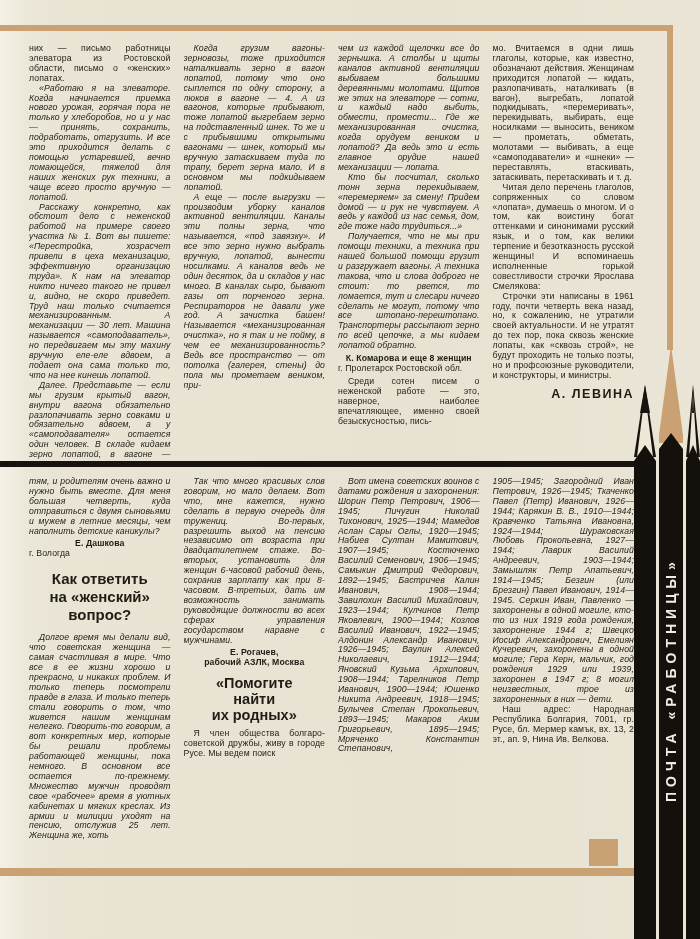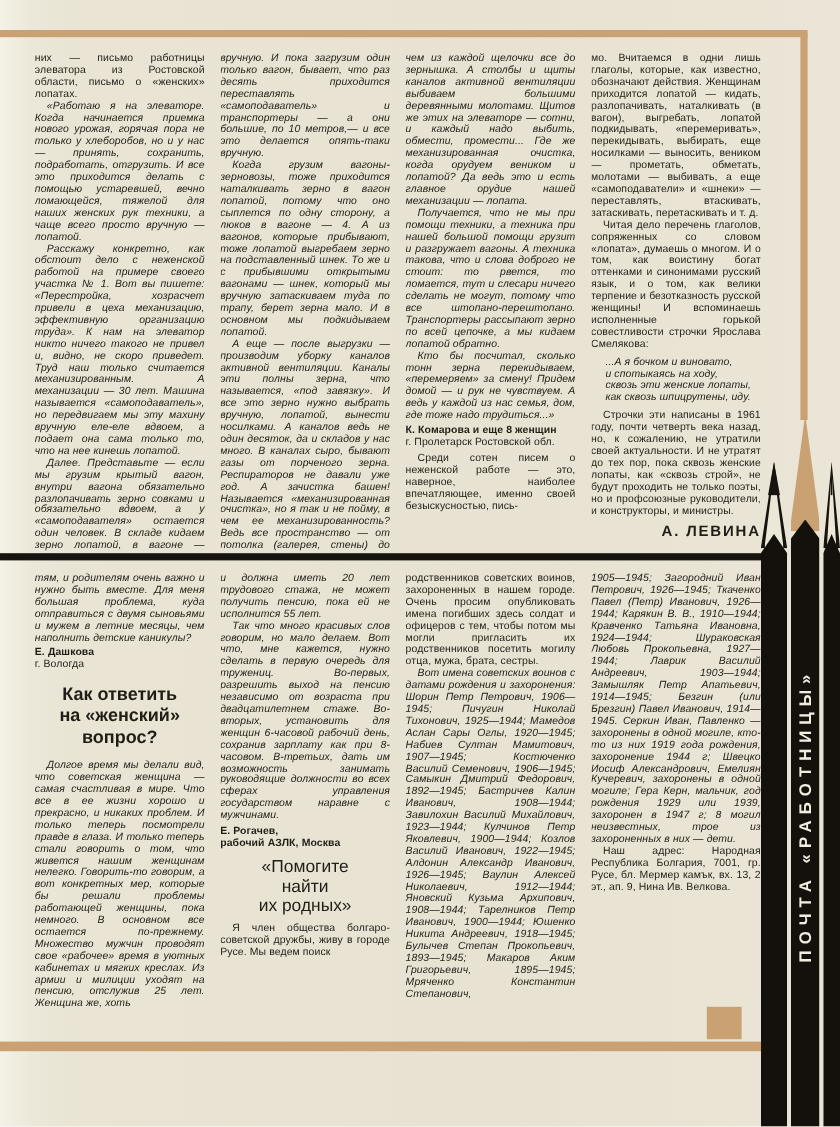--- a/index.html
+++ b/index.html
@@ -42,24 +42,24 @@
   
   .section{position:absolute;left:29px;width:605px;display:flex;gap:13px;overflow:hidden;}
   .sec-top{top:44px;height:416px;}
   .sec-bottom{top:477px;height:390px;}
   .col{flex:1 1 0;overflow:hidden;min-width:0;}
 
   .blk{margin:0;font-size:8.7px;line-height:9.9px;letter-spacing:.1px;}
   .p{text-align:justify;}
   .ind{text-indent:10px;}
   .it{font-style:italic;}
-  .sig{font-weight:700;text-align:left;margin-top:3px;white-space:pre-line;}
+  .sig{font-weight:700;text-align:center;margin-top:3px;white-space:pre-line;}
   .place{text-align:left;margin-bottom:3px;}
   .h-lg{font-weight:700;font-size:15px;line-height:18px;text-align:center;white-space:pre-line;margin:11px 0 9px;letter-spacing:0;}
-  .h-md{font-weight:400;font-size:14.5px;line-height:16px;text-align:center;white-space:pre-line;margin:7px 0 6px;letter-spacing:0;}
+  .h-md{font-weight:700;font-size:14.5px;line-height:16px;text-align:center;white-space:pre-line;margin:7px 0 6px;letter-spacing:0;}
   .verse{font-style:italic;white-space:pre-line;margin:5px 0 5px 12px;text-align:left;}
   .byline{font-weight:700;font-size:12.5px;text-align:right;margin-top:9px;letter-spacing:1.5px;}
 </style>
 </head>
 <body>
 
 <div class="page">
 
   <div class="rule rule-top"></div>
   <div class="rule rule-side"></div>
@@ -86,66 +86,59 @@
   <div class="v-label">ПОЧТА «РАБОТНИЦЫ»</div>
 
   <div class="section sec-top">
     <div class="col">
         <p class="blk p">них — письмо работницы элеватора из Ростовской области, письмо о «женских» лопатах.</p>
         <p class="blk p it ind">«Работаю я на элеваторе. Когда начинается приемка нового урожая, горячая пора не только у хлеборобов, но и у нас — принять, сохранить, подработать, отгрузить. И все это приходится делать с помощью устаревшей, вечно ломающейся, тяжелой для наших женских рук техники, а чаще всего просто вручную — лопатой.</p>
         <p class="blk p it ind">Расскажу конкретно, как обстоит дело с неженской работой на примере своего участка № 1. Вот вы пишете: «Перестройка, хозрасчет привели в цеха механизацию, эффективную организацию труда». К нам на элеватор никто ничего такого не привел и, видно, не скоро приведет. Труд наш только считается механизированным. А механизации — 30 лет. Машина называется «самоподаватель», но передвигаем мы эту махину вручную еле-еле вдвоем, а подает она сама только то, что на нее кинешь лопатой.</p>
         <p class="blk p it ind">Далее. Представьте — если мы грузим крытый вагон, внутри вагона обязательно разлопачивать зерно совками и обязательно вдвоем, а у «самоподавателя» остается один человек. В складе кидаем зерно лопатой, в вагоне — совком, но все равно</p>
       </div>
     <div class="col">
-        <p class="blk p it">вручную. И пока загрузим один только вагон, бывает, что раз десять приходится переставлять «самоподаватель» и транспортеры — а они большие, по 10 метров,— и все это делается опять-таки вручную.</p>
         <p class="blk p it ind">Когда грузим вагоны-зерновозы, тоже приходится наталкивать зерно в вагон лопатой, потому что оно сыплется по одну сторону, а люков в вагоне — 4. А из вагонов, которые прибывают, тоже лопатой выгребаем зерно на подставленный шнек. То же и с прибывшими открытыми вагонами — шнек, который мы вручную затаскиваем туда по трапу, берет зерна мало. И в основном мы подкидываем лопатой.</p>
         <p class="blk p it ind">А еще — после выгрузки — производим уборку каналов активной вентиляции. Каналы эти полны зерна, что называется, «под завязку». И все это зерно нужно выбрать вручную, лопатой, вынести носилками. А каналов ведь не один десяток, да и складов у нас много. В каналах сыро, бывают газы от порченого зерна. Респираторов не давали уже год. А зачистка башен! Называется «механизированная очистка», но я так и не пойму, в чем ее механизированность? Ведь все пространство — от потолка (галерея, стены) до пола мы прометаем веником, при-</p>
       </div>
     <div class="col">
         <p class="blk p it">чем из каждой щелочки все до зернышка. А столбы и щиты каналов активной вентиляции выбиваем большими деревянными молотами. Щитов же этих на элеваторе — сотни, и каждый надо выбить, обмести, промести... Где же механизированная очистка, когда орудуем веником и лопатой? Да ведь это и есть главное орудие нашей механизации — лопата.</p>
+        <p class="blk p it ind">Кто бы посчитал, сколько тонн зерна перекидываем, «перемеряем» за смену! Придем домой — и рук не чувствуем. А ведь у каждой из нас семья, дом, где тоже надо трудиться...»</p>
         <p class="blk p it ind">Получается, что не мы при помощи техники, а техника при нашей большой помощи грузит и разгружает вагоны. А техника такова, что и слова доброго не стоит: то рвется, то ломается, тут и слесари ничего сделать не могут, потому что все штопано-перештопано. Транспортеры рассыпают зерно по всей цепочке, а мы кидаем лопатой обратно.</p>
-        <p class="blk p it ind">Кто бы посчитал, сколько тонн зерна перекидываем, «перемеряем» за смену! Придем домой — и рук не чувствуем. А ведь у каждой из нас семья, дом, где тоже надо трудиться...»</p>
         <p class="blk sig">К. Комарова и еще 8 женщин</p>
         <p class="blk place">г. Пролетарск Ростовской обл.</p>
         <p class="blk p ind">Среди сотен писем о неженской работе — это, наверное, наиболее впечатляющее, именно своей безыскусностью, пись-</p>
       </div>
     <div class="col">
         <p class="blk p">мо. Вчитаемся в одни лишь глаголы, которые, как известно, обозначают действия. Женщинам приходится лопатой — кидать, разлопачивать, наталкивать (в вагон), выгребать, лопатой подкидывать, «перемеривать», перекидывать, выбирать, еще носилками — выносить, веником — прометать, обметать, молотами — выбивать, а еще «самоподаватели» и «шнеки» — переставлять, втаскивать, затаскивать, перетаскивать и т. д.</p>
         <p class="blk p ind">Читая дело перечень глаголов, сопряженных со словом «лопата», думаешь о многом. И о том, как воистину богат оттенками и синонимами русский язык, и о том, как велики терпение и безотказность русской женщины! И вспоминаешь исполненные горькой совестливости строчки Ярослава Смелякова:</p>
-        <p class="blk verse">...А я бочком и виновато,
-и спотыкаясь на ходу,
-сквозь эти женские лопаты,
-как сквозь шпицрутены, иду.</p>
         <p class="blk p ind">Строчки эти написаны в 1961 году, почти четверть века назад, но, к сожалению, не утратили своей актуальности. И не утратят до тех пор, пока сквозь женские лопаты, как «сквозь строй», не будут проходить не только поэты, но и профсоюзные руководители, и конструкторы, и министры.</p>
         <p class="blk byline">А. ЛЕВИНА</p>
       </div>
   </div>
 
   <div class="section sec-bottom">
     <div class="col">
-        <p class="blk p it">тям, и родителям очень важно и нужно быть вместе. Для меня большая проблема, куда отправиться с двумя сыновьями и мужем в летние месяцы, чем наполнить детские каникулы?</p>
+        <p class="blk p it">тям, и родителям очень важно и нужно быть вместе. Для меня большая четверть, куда отправиться с двумя сыновьями и мужем в летние месяцы, чем наполнить детские каникулы?</p>
         <p class="blk sig">Е. Дашкова</p>
         <p class="blk place">г. Вологда</p>
         <p class="blk h-lg">Как ответить
 на «женский»
 вопрос?</p>
         <p class="blk p it ind">Долгое время мы делали вид, что советская женщина — самая счастливая в мире. Что все в ее жизни хорошо и прекрасно, и никаких проблем. И только теперь посмотрели правде в глаза. И только теперь стали говорить о том, что живется нашим женщинам нелегко. Говорить-то говорим, а вот конкретных мер, которые бы решали проблемы работающей женщины, пока немного. В основном все остается по-прежнему. Множество мужчин проводят свое «рабочее» время в уютных кабинетах и мягких креслах. Из армии и милиции уходят на пенсию, отслужив 25 лет. Женщина же, хоть</p>
       </div>
     <div class="col">
-        <p class="blk p it">и должна иметь 20 лет трудового стажа, не может получить пенсию, пока ей не исполнится 55 лет.</p>
         <p class="blk p it ind">Так что много красивых слов говорим, но мало делаем. Вот что, мне кажется, нужно сделать в первую очередь для тружениц. Во-первых, разрешить выход на пенсию независимо от возраста при двадцатилетнем стаже. Во-вторых, установить для женщин 6-часовой рабочий день, сохранив зарплату как при 8-часовом. В-третьих, дать им возможность занимать руководящие должности во всех сферах управления государством наравне с мужчинами.</p>
         <p class="blk sig">Е. Рогачев,
 рабочий АЗЛК, Москва</p>
         <p class="blk h-md">«Помогите
 найти
 их родных»</p>
         <p class="blk p ind">Я член общества болгаро-советской дружбы, живу в городе Русе. Мы ведем поиск</p>
       </div>
     <div class="col">
-        <p class="blk p">родственников советских воинов, захороненных в нашем городе. Очень просим опубликовать имена погибших здесь солдат и офицеров с тем, чтобы потом мы могли пригласить их родственников посетить могилу отца, мужа, брата, сестры.</p>
         <p class="blk p it ind">Вот имена советских воинов с датами рождения и захоронения: Шорин Петр Петрович, 1906—1945; Пичугин Николай Тихонович, 1925—1944; Мамедов Аслан Сары Оглы, 1920—1945; Набиев Султан Мамитович, 1907—1945; Костюченко Василий Семенович, 1906—1945; Самыкин Дмитрий Федорович, 1892—1945; Бастричев Калин Иванович, 1908—1944; Завилохин Василий Михайлович, 1923—1944; Кулчинов Петр Яковлевич, 1900—1944; Козлов Василий Иванович, 1922—1945; Алдонин Александр Иванович, 1926—1945; Ваулин Алексей Николаевич, 1912—1944; Яновский Кузьма Архипович, 1908—1944; Тарелников Петр Иванович, 1900—1944; Юшенко Никита Андреевич, 1918—1945; Булычев Степан Прокопьевич, 1893—1945; Макаров Аким Григорьевич, 1895—1945; Мряченко Константин Степанович,</p>
       </div>
     <div class="col">
         <p class="blk p it">1905—1945; Загородний Иван Петрович, 1926—1945; Ткаченко Павел (Петр) Иванович, 1926—1944; Карякин В. В., 1910—1944; Кравченко Татьяна Ивановна, 1924—1944; Шураковская Любовь Прокопьевна, 1927—1944; Лаврик Василий Андреевич, 1903—1944; Замышляк Петр Апатьевич, 1914—1945; Безгин (или Брезгин) Павел Иванович, 1914—1945. Серкин Иван, Павленко — захоронены в одной могиле, кто-то из них 1919 года рождения, захоронение 1944 г; Швецко Иосиф Александрович, Емелиян Кучеревич, захоронены в одной могиле; Гера Керн, мальчик, год рождения 1929 или 1939, захоронен в 1947 г; 8 могил неизвестных, трое из захороненных в них — дети.</p>
         <p class="blk p ind">Наш адрес: Народная Республика Болгария, 7001, гр. Русе, бл. Мермер камък, вх. 13, 2 эт., ап. 9, Нина Ив. Велкова.</p>
       </div>
   </div>
 
 </div>
 

